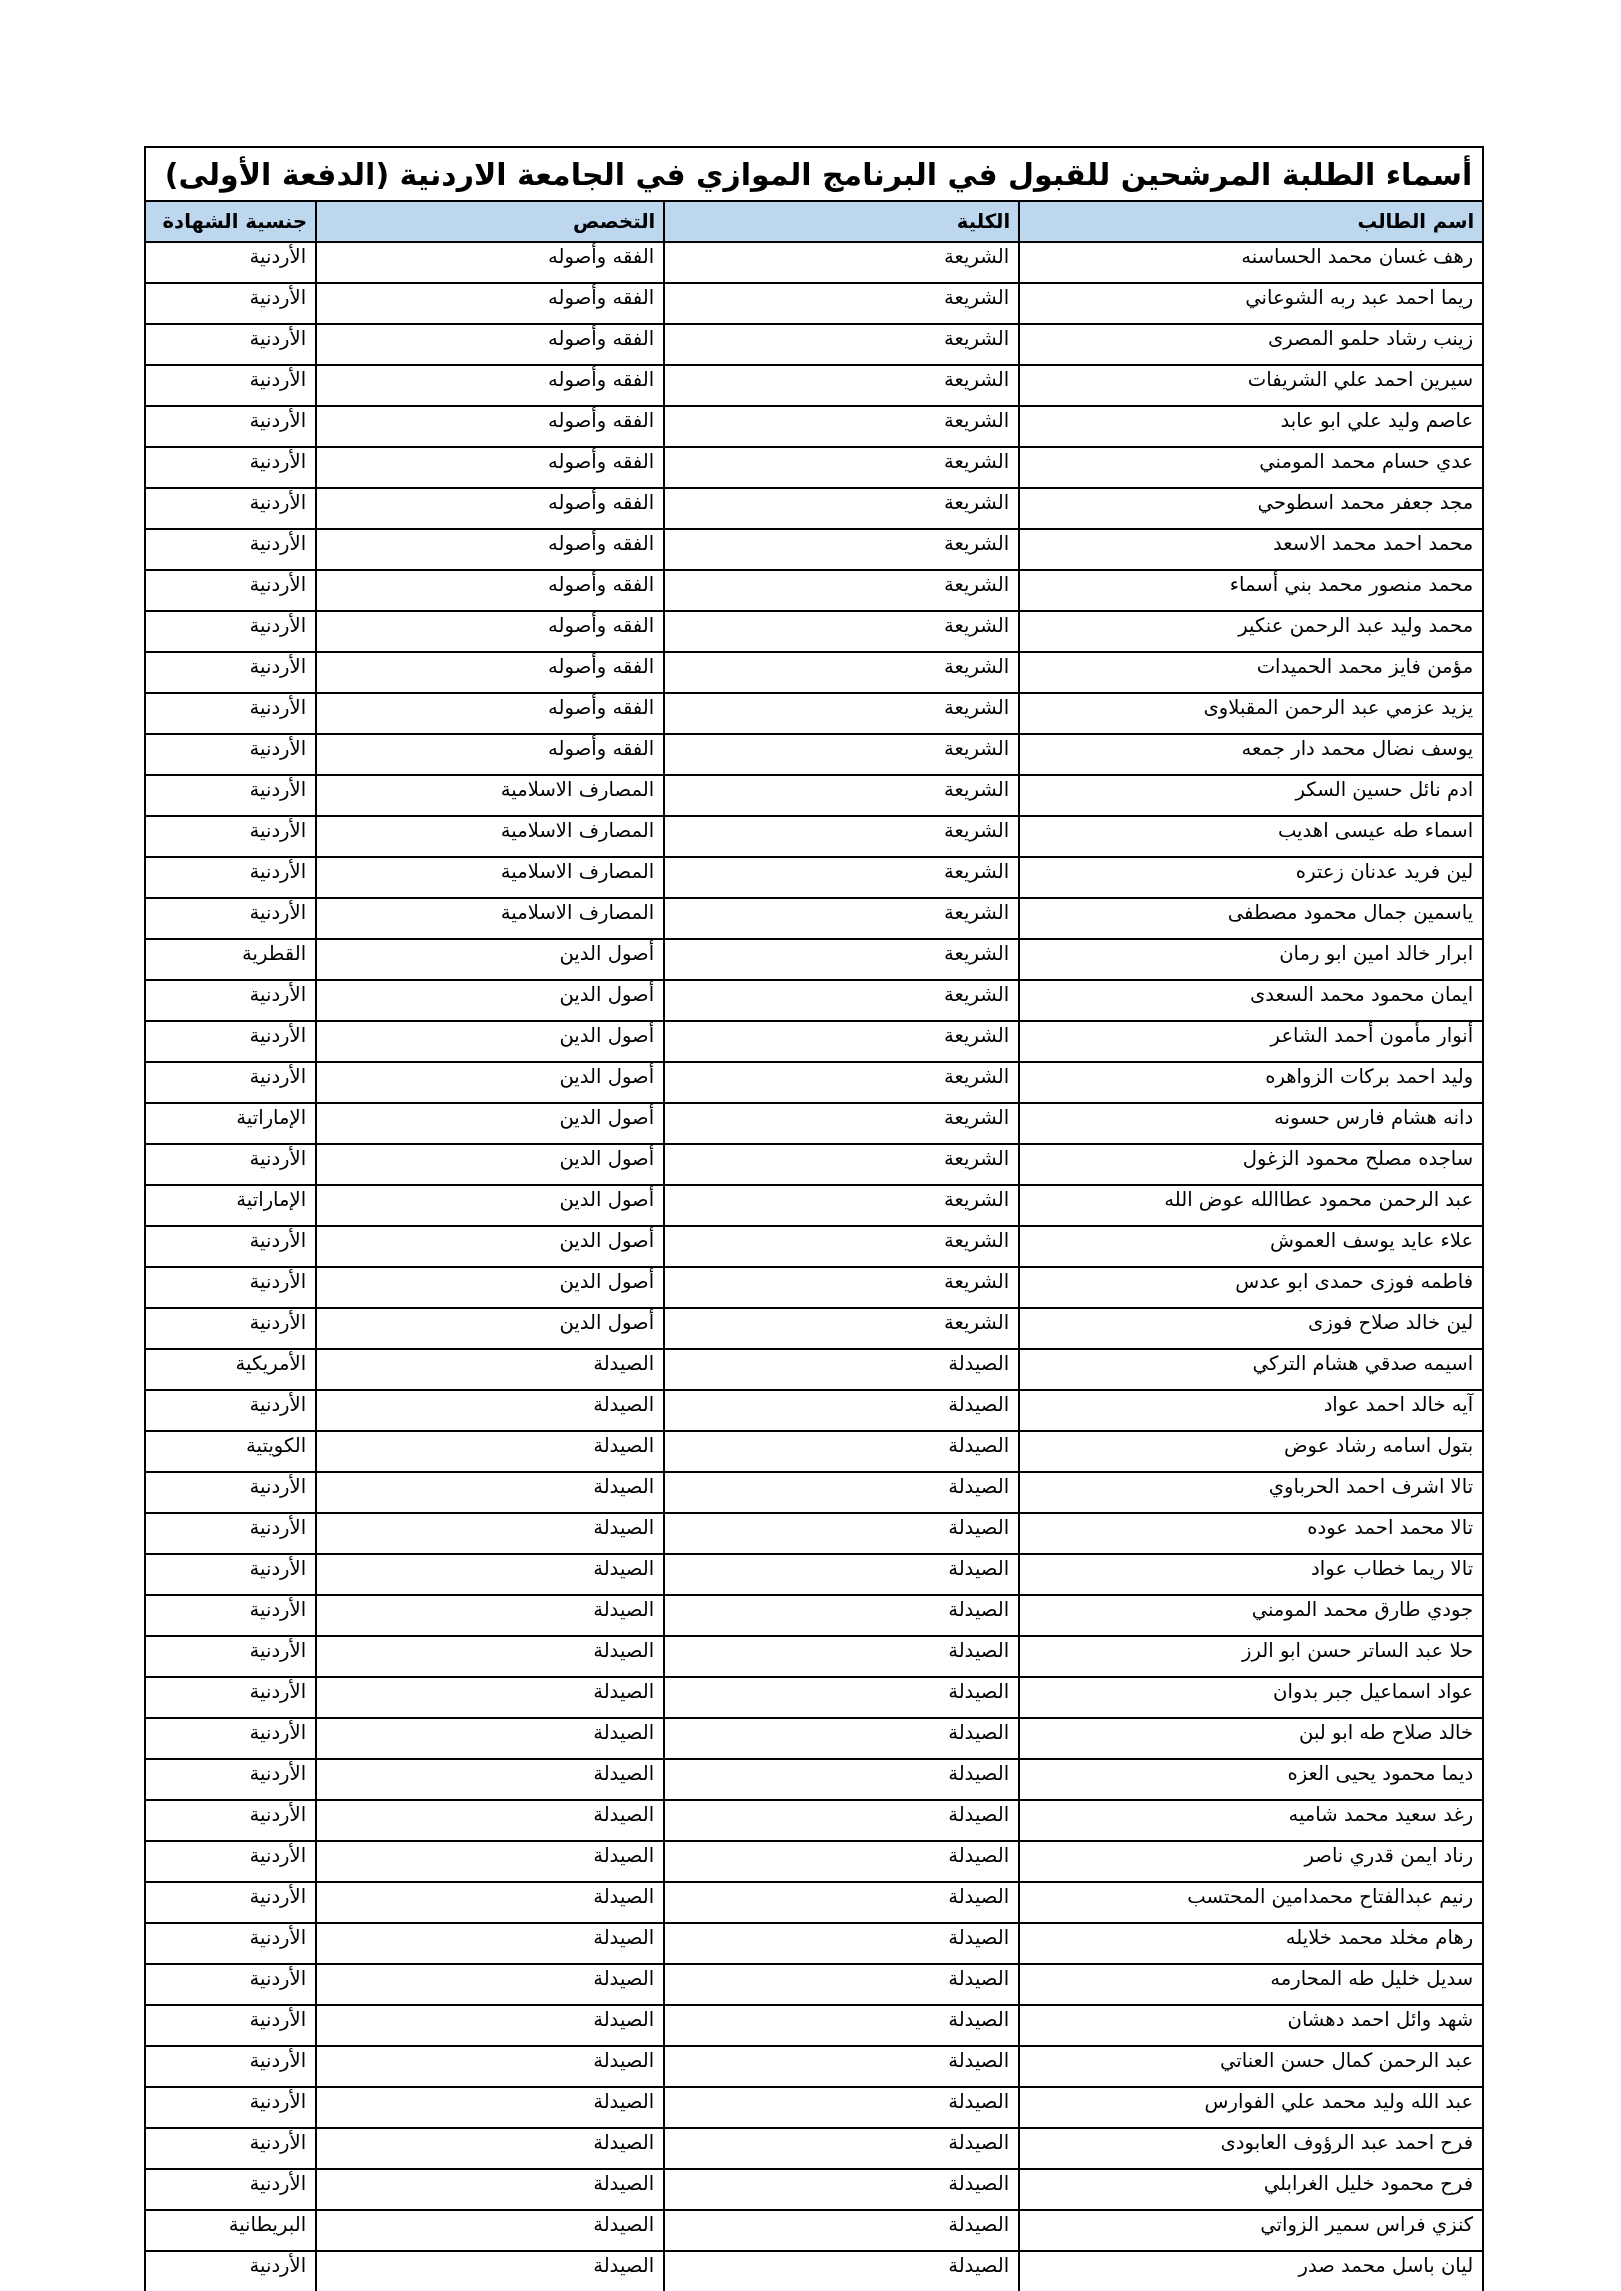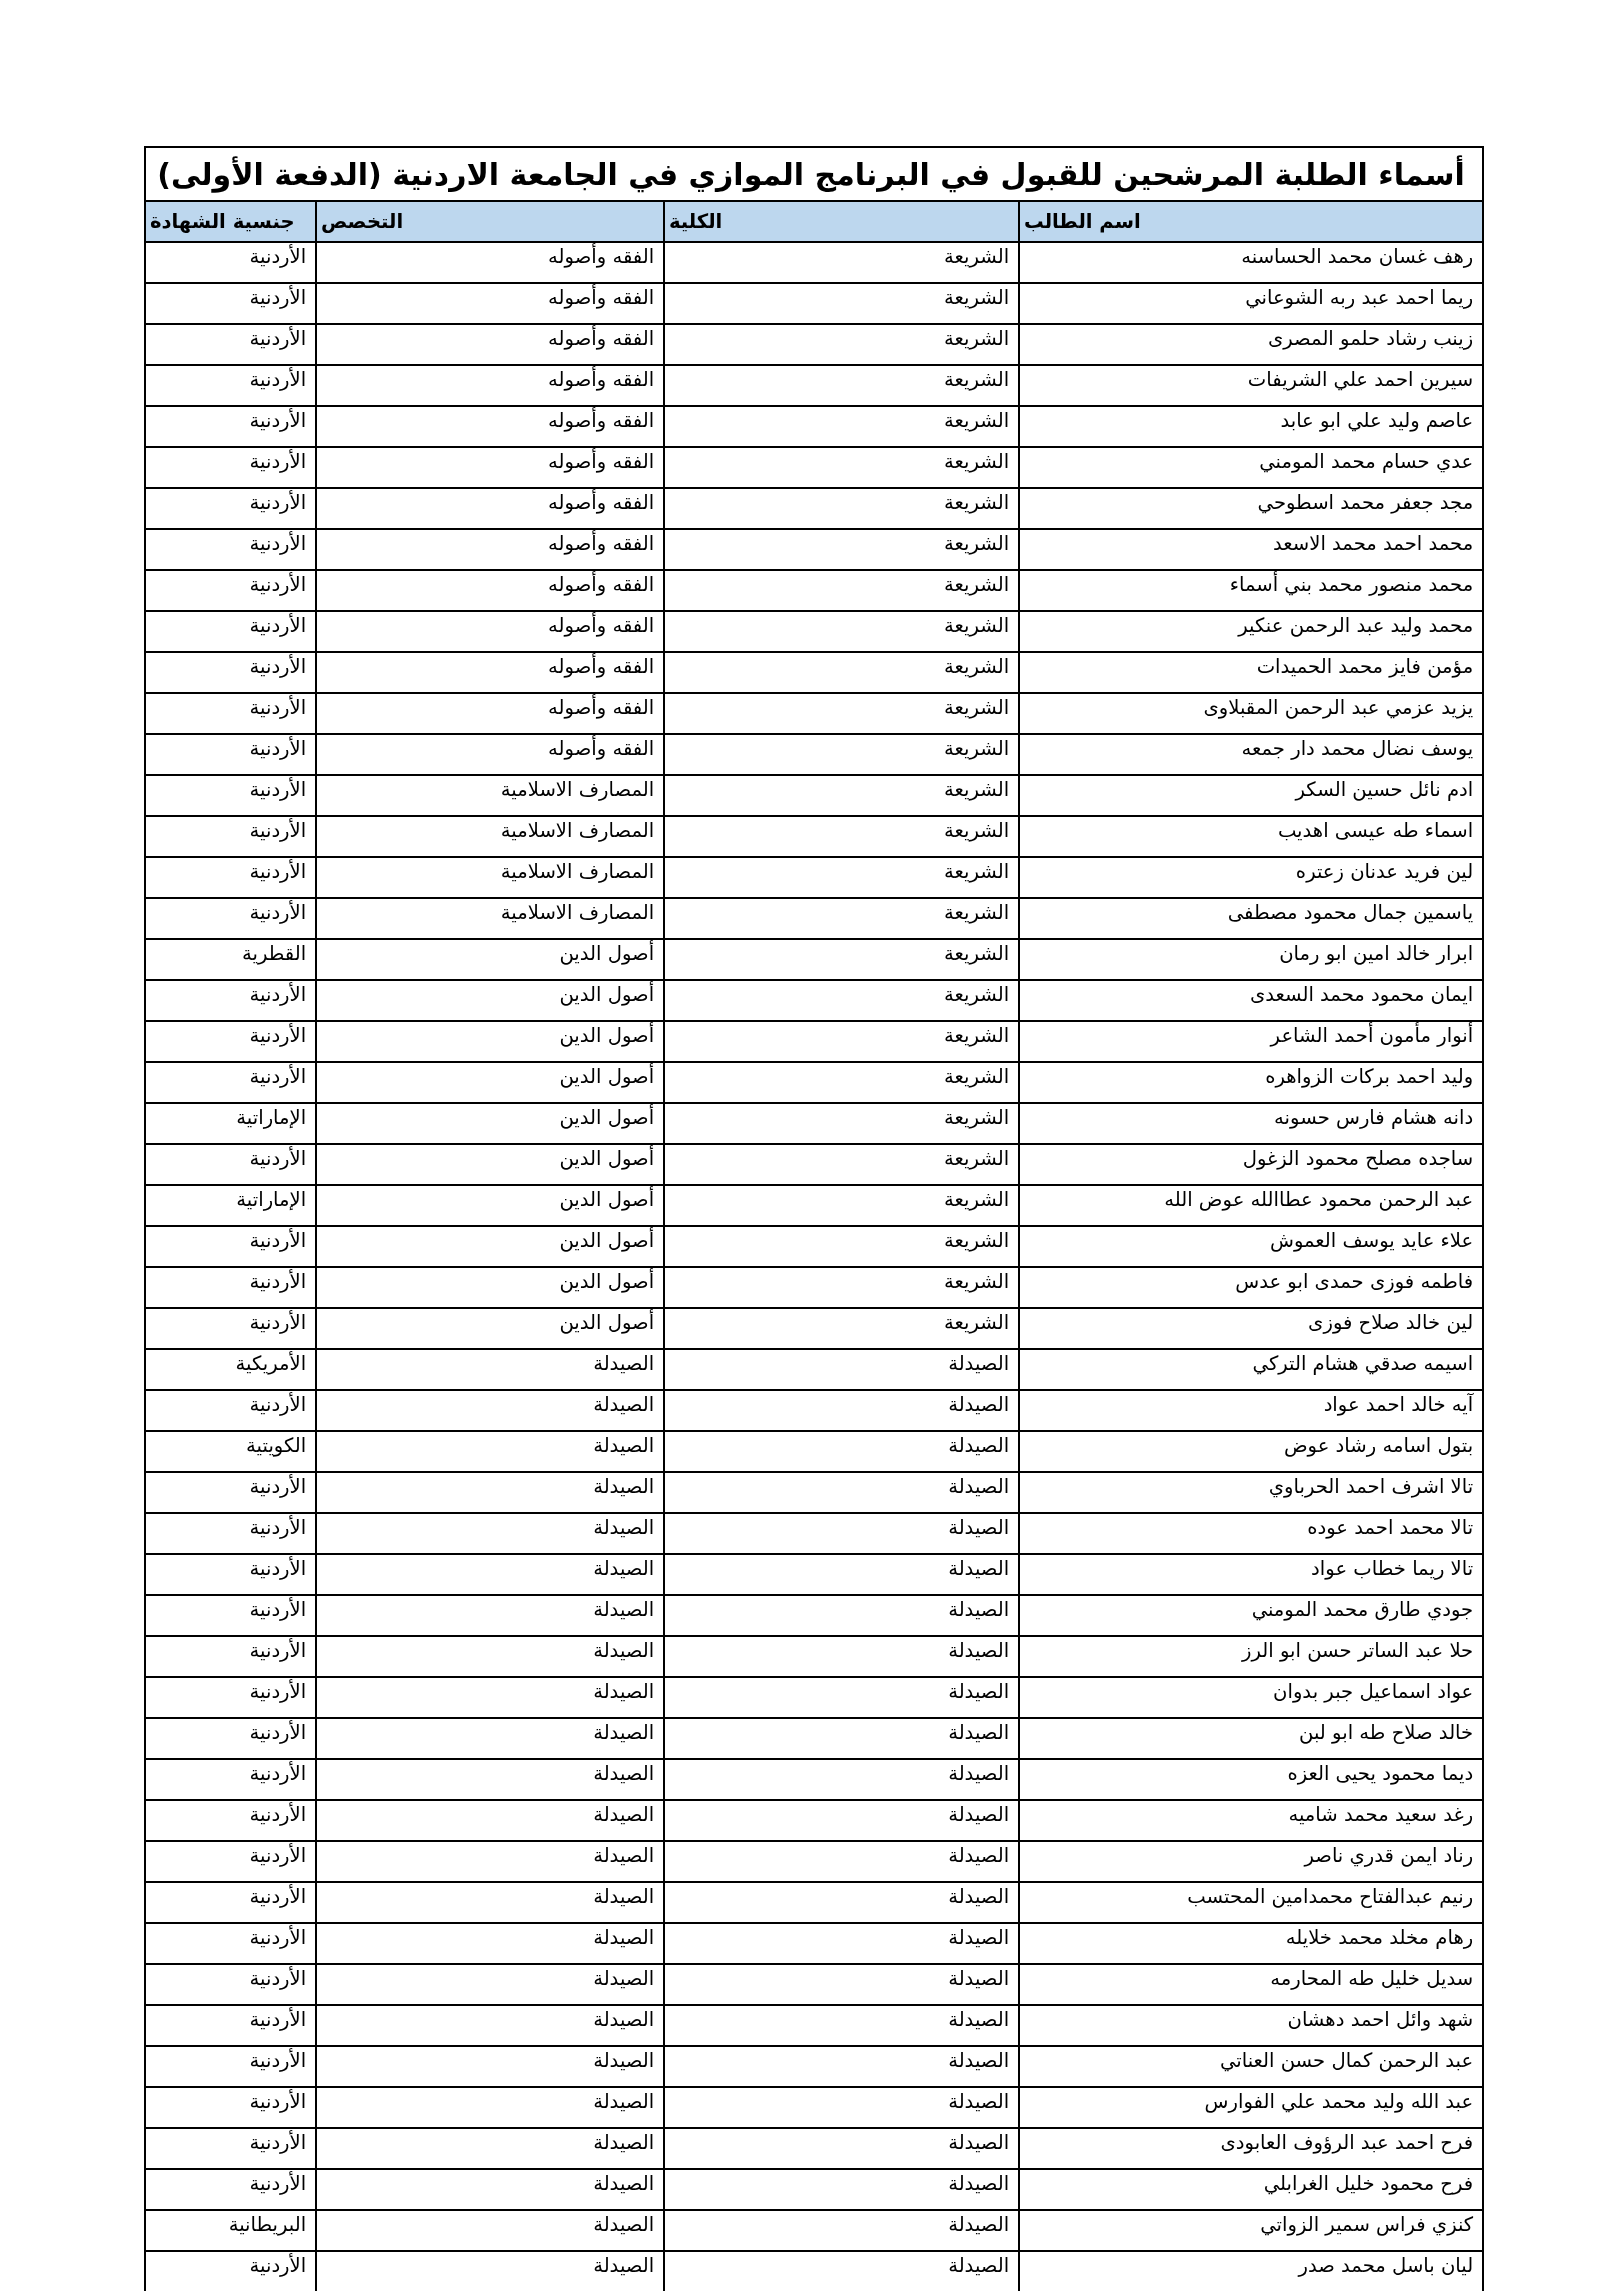--- a/index.html
+++ b/index.html
@@ -21,29 +21,29 @@
     direction:rtl;background:#fff;
     border:2.9px solid var(--border-color);
   }
   table.roster th, table.roster td{
     border:2px solid var(--border-color);
     overflow:hidden;
   }
   tr.title-row th{
     height:52px;
     font-size:30px;font-weight:bold;
-    text-align:center;vertical-align:middle;
+    text-align:right;vertical-align:middle;
     padding:0 9.8px 0 3.9px;white-space:nowrap;
     background:#fff;
   }
   tr.head-row th{
     height:39px;
     background:var(--header-bg);
     font-size:19.6px;font-weight:bold;
-    text-align:left;vertical-align:middle;
+    text-align:right;vertical-align:middle;
     padding:0 7.8px 0 3.9px;white-space:nowrap;
   }
   tbody td{
     height:37px;
     font-size:19.6px;
     text-align:right;vertical-align:top;
     padding:2px 8.8px 0 3.9px;
     line-height:1.25;white-space:nowrap;
   }
 </style>

